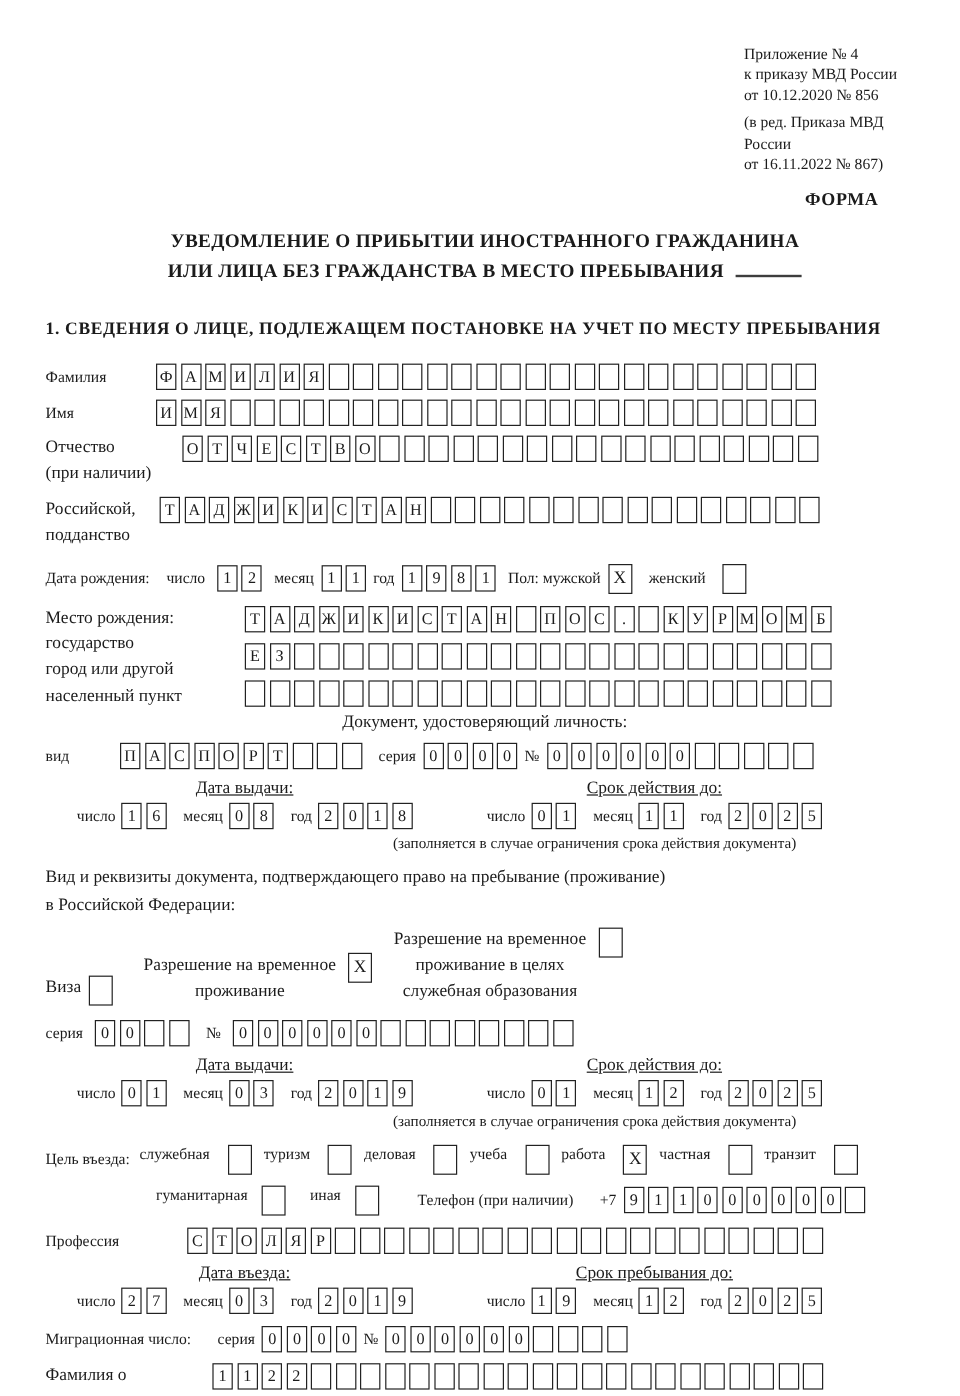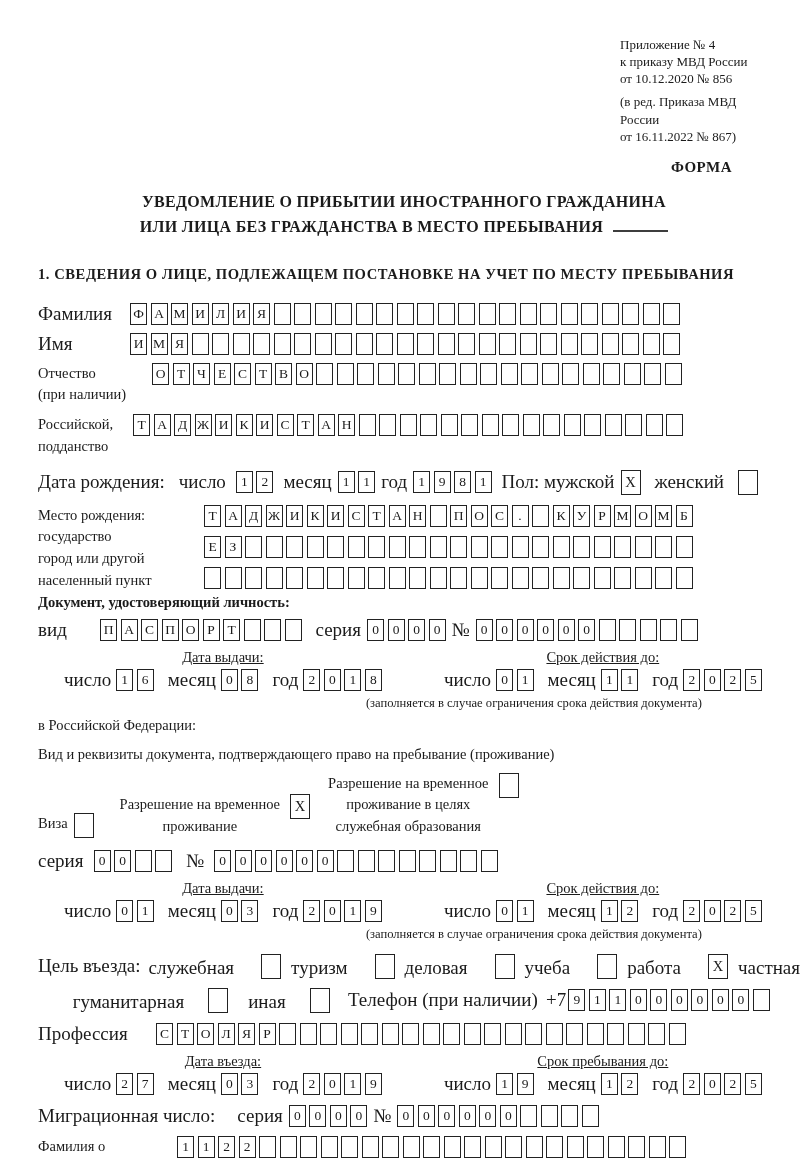--- a/index.html
+++ b/index.html
@@ -18,21 +18,21 @@
   .forma { text-align: right; padding-right: 38px; font-weight: bold; font-size: 15px; margin-top: 14px; letter-spacing: .5px; }
 
   .title { text-align: center; font-weight: bold; font-size: 16px; line-height: 1.55; margin-top: 14px; letter-spacing: .3px; }
   .title-blank { display: inline-block; width: 55px; border-bottom: 2.5px solid #3d3d3d; margin-left: 10px; }
 
   .sec-heading { font-weight: bold; font-size: 14.6px; margin-top: 26px; white-space: nowrap; letter-spacing: .55px; }
 
   
   .row { display: flex; align-items: center; margin-top: 8px; }
   .row-top { align-items: flex-start; }
-  .lbl { font-size: 19px; flex: 0 0 auto; }
+  .lbl { font-size: 13px; flex: 0 0 auto; }
   .lbl-block { font-size: 14.5px; line-height: 1.5; flex: 0 0 auto; }
   .w92 { width: 92px; } .w114 { width: 114px; } .w95 { width: 95px; }
   .w166 { width: 166px; } .w118 { width: 118px; } .w139 { width: 139px; } .w62 { width: 62px; }
 
   .cells { display: inline-flex; gap: 3.5px; flex: 0 0 auto; }
   .cell {
     flex: 0 0 auto; width: 17px; height: 22px;
     border: 1.6px solid #222; background: #fff;
     display: inline-flex; align-items: center; justify-content: center;
     font-size: 13.5px; font-weight: normal;
@@ -41,21 +41,21 @@
     flex: 0 0 auto; width: 20px; height: 25px;
     border: 1.6px solid #222; background: #fff;
     display: inline-flex; align-items: center; justify-content: center;
     font-size: 14.5px;
   }
   .gap6 { width: 6px; } .gap10 { width: 10px; } .gap14 { width: 14px; } .gap22 { width: 22px; }
 
   
   .cellrows { display: flex; flex-direction: column; gap: 9px; }
 
-  .center-bold { font-weight: bold; font-size: 14.5px; margin-top: 10px; }
+  .center-bold { text-align: center; font-weight: normal; font-size: 14.5px; margin-top: 10px; }
 
   
   .dates { display: flex; margin-top: 8px; }
   .date-col { display: flex; flex-direction: column; }
   .date-col.left { margin-left: 26px; }
   .date-col.right { margin-left: 62px; }
   .date-head { text-align: center; font-size: 14.5px; margin-bottom: 3px; text-decoration: underline; }
   .date-row { display: flex; align-items: center; }
   .date-row .lbl { margin-right: 5px; }
   .date-row .grp { margin-left: 14px; }
@@ -64,21 +64,21 @@
 
   
   .opts { display: flex; align-items: flex-end; margin-top: 10px; }
   .opt { display: flex; align-items: flex-start; }
   .opt .txt { font-size: 14.5px; line-height: 1.5; text-align: center; }
   .opt .checkbox { margin-left: 10px; }
 
   
   .purpose { display: flex; align-items: center; margin-top: 12px; flex-wrap: nowrap; }
   .purpose .lbl { margin-right: 8px; }
-  .popt { display: flex; align-items: flex-end; margin-right: 10px; gap: 12px; }
+  .popt { display: flex; align-items: flex-start; margin-right: 10px; }
   .popt .checkbox { margin-left: 7px; }
 
   .phone-row { display: flex; align-items: center; margin-top: 9px; }
 </style>
 </head>
 <body>
 
 <div class="page">
 
   <div class="appendix">
@@ -443,22 +443,22 @@
             <span class="cell">2</span>
             <span class="cell">0</span>
             <span class="cell">2</span>
             <span class="cell">5</span>
           </span>
       </div>
       <div class="footnote">(заполняется в случае ограничения срока действия документа)</div>
     </div>
   </div>
 
+  <div class="lbl" style="margin-top:12px; font-size:14.5px;">Вид и реквизиты документа, подтверждающего право на пребывание (проживание)</div>
   <div class="lbl" style="margin-top:6px; font-size:14.5px;">в Российской Федерации:</div>
-  <div class="lbl" style="margin-top:12px; font-size:14.5px;">Вид и реквизиты документа, подтверждающего право на пребывание (проживание)</div>
 
   <div class="opts">
     <span class="opt">
       <span class="txt">Виза</span>
       <span class="checkbox" style="margin-left:6px;"></span>
     </span>
     <span class="opt" style="margin-left:26px;">
       <span class="txt">
         <div>Разрешение на временное</div>
         <div>проживание</div>

